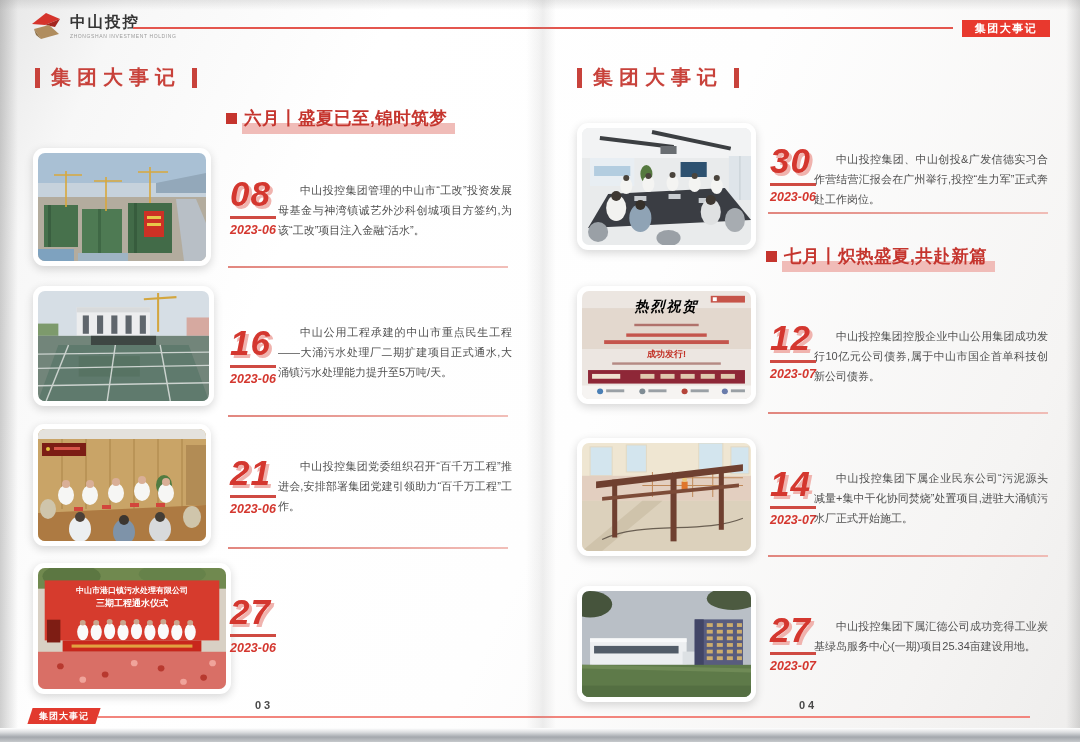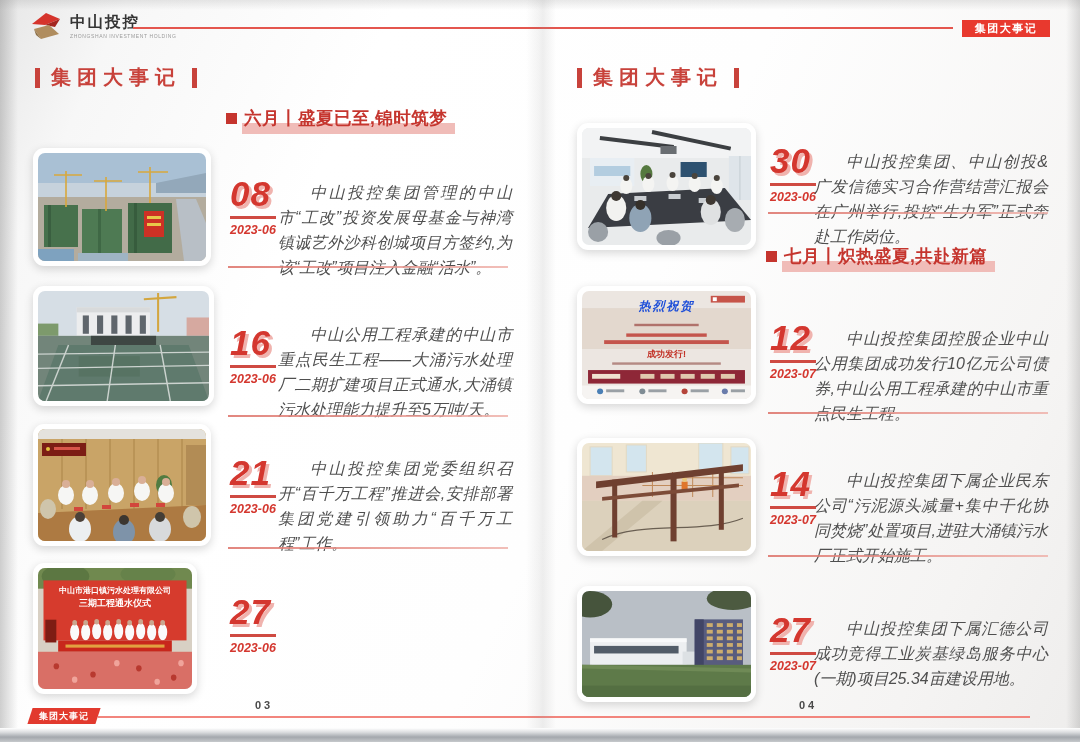--- a/index.html
+++ b/index.html
@@ -42,36 +42,36 @@
 
   
   .photo{position:absolute;background:#fff;border-radius:11px;padding:5px;
     box-shadow:0 3px 10px rgba(0,0,0,.16);box-sizing:border-box;}
   .photo svg{display:block;width:100%;height:100%;border-radius:7px;}
   .dcol{position:absolute;width:70px;}
   .day{font-style:italic;font-weight:800;font-size:35px;line-height:1;color:#d4372f;
     text-shadow:3px 3px 0 #f0b3ae;letter-spacing:1px;}
   .day-rule{width:46px;height:3px;background:#cf4a42;margin:5px 0 4px 0;}
   .date{font-style:italic;font-weight:700;font-size:12.5px;color:#d4372f;}
-  .etext{position:absolute;width:234px;font-size:16px;line-height:25px;color:#4f4f4f;
-    text-align:justify;text-indent:2em;font-style:italic;}
+  .etext{position:absolute;width:234px;font-size:11px;line-height:20px;color:#4f4f4f;
+    text-align:justify;text-indent:2em;}
   .divider{position:absolute;width:280px;height:2px;background:linear-gradient(90deg,#dd7168,#efb3ac);opacity:.85;}
 
   
   .pagenum{position:absolute;font-size:11px;font-weight:700;color:#4a4a4a;letter-spacing:3px;}
   .foot-badge{position:absolute;left:30px;top:708px;width:68px;height:16px;}
   .foot-badge .bg{position:absolute;left:0;top:0;right:0;bottom:0;background:#e23a2e;transform:skewX(-18deg);}
   .foot-badge .txt{position:relative;color:#fff;font-size:9px;font-weight:700;text-align:center;
     line-height:16px;letter-spacing:1px;}
   .footer-rule{position:absolute;left:98px;top:716px;width:932px;height:2px;background:#f2857d;}
 
   
   .ph-cap{position:absolute;left:5px;right:5px;text-align:center;color:#fff;font-weight:700;white-space:nowrap;}
-  .slide-title{position:absolute;left:5px;right:5px;text-align:center;color:#1d4ed8;font-weight:800;
-    font-style:italic;font-size:12px;letter-spacing:2px;}
+  .slide-title{position:absolute;left:5px;right:5px;text-align:center;color:#000000;font-weight:800;
+    font-style:italic;font-size:14px;letter-spacing:2px;}
   .slide-result{position:absolute;left:5px;right:5px;text-align:center;color:#c23227;font-weight:800;font-size:9px;}
 </style>
 </head>
 <body>
 
 <div class="canvas">
 
   <div class="logo">
     <svg width="32" height="30" viewBox="0 0 32 30">
       <polygon points="2,13 16,2 30,8 15,14" fill="#d5342c"></polygon>
@@ -223,21 +223,21 @@
     </svg>
   </div>
   <div class="dcol" style="left:230px;top:455px;">
     <div class="day">21</div>
     <div class="day-rule"></div>
     <div class="date">2023-06</div>
   </div>
   <div class="etext" style="left:278px;top:456px;">中山投控集团党委组织召开“百千万工程”推进会,安排部署集团党建引领助力“百千万工程”工作。</div>
   <div class="divider" style="left:228px;top:547px;"></div>
 
-  <div class="photo" style="left:33px;top:563px;width:164px;height:131px;">
+  <div class="photo" style="left:33px;top:563px;width:198px;height:131px;">
     <svg viewBox="0 0 168 117" preserveAspectRatio="none">
       <rect width="168" height="117" fill="#d8d0c4"></rect>
       <rect width="168" height="20" fill="#70894f"></rect>
       <ellipse cx="30" cy="8" rx="26" ry="12" fill="#5c7742"></ellipse>
         <ellipse cx="120" cy="6" rx="30" ry="11" fill="#66824a"></ellipse>
       <rect x="6" y="12" width="156" height="58" fill="#d63b2d"></rect>
       <g fill="#fafafa">
           <ellipse cx="40" cy="62" rx="5" ry="8"></ellipse>
           <ellipse cx="52" cy="62" rx="5" ry="8"></ellipse>
           <ellipse cx="64" cy="61" rx="5" ry="8"></ellipse>
@@ -387,21 +387,21 @@
         </g>
     </svg>
     <div class="slide-title" style="top:12px;">热烈祝贺</div>
     <div class="slide-result" style="top:62px;">成功发行!</div>
   </div>
   <div class="dcol" style="left:770px;top:320px;">
     <div class="day">12</div>
     <div class="day-rule"></div>
     <div class="date">2023-07</div>
   </div>
-  <div class="etext" style="left:814px;top:326px;">中山投控集团控股企业中山公用集团成功发行10亿元公司债券,中山公用工程承建的中山市重点民生工程。</div>
+  <div class="etext" style="left:814px;top:326px;">中山投控集团控股企业中山公用集团成功发行10亿元公司债券,属于中山市国企首单科技创新公司债券。</div>
   <div class="divider" style="left:768px;top:412px;"></div>
 
   <div class="photo" style="left:577px;top:438px;width:179px;height:118px;">
     <svg viewBox="0 0 168 112" preserveAspectRatio="none">
       <rect width="168" height="112" fill="#efe6d2"></rect>
       <g fill="#d3e5ee" stroke="#e3d9c2">
           <rect x="8" y="4" width="22" height="30"></rect>
           <rect x="44" y="2" width="20" height="28"></rect>
           <rect x="116" y="0" width="24" height="32"></rect>
           <rect x="148" y="4" width="18" height="28"></rect>

